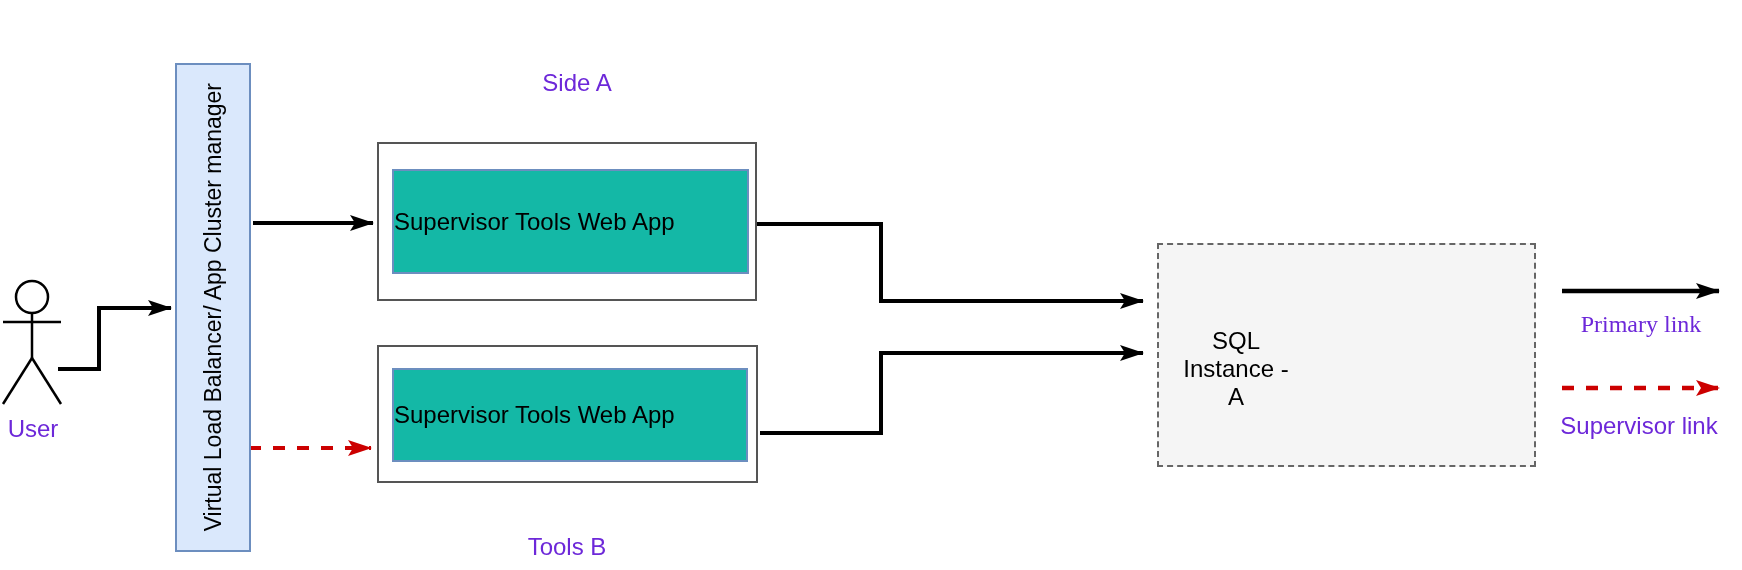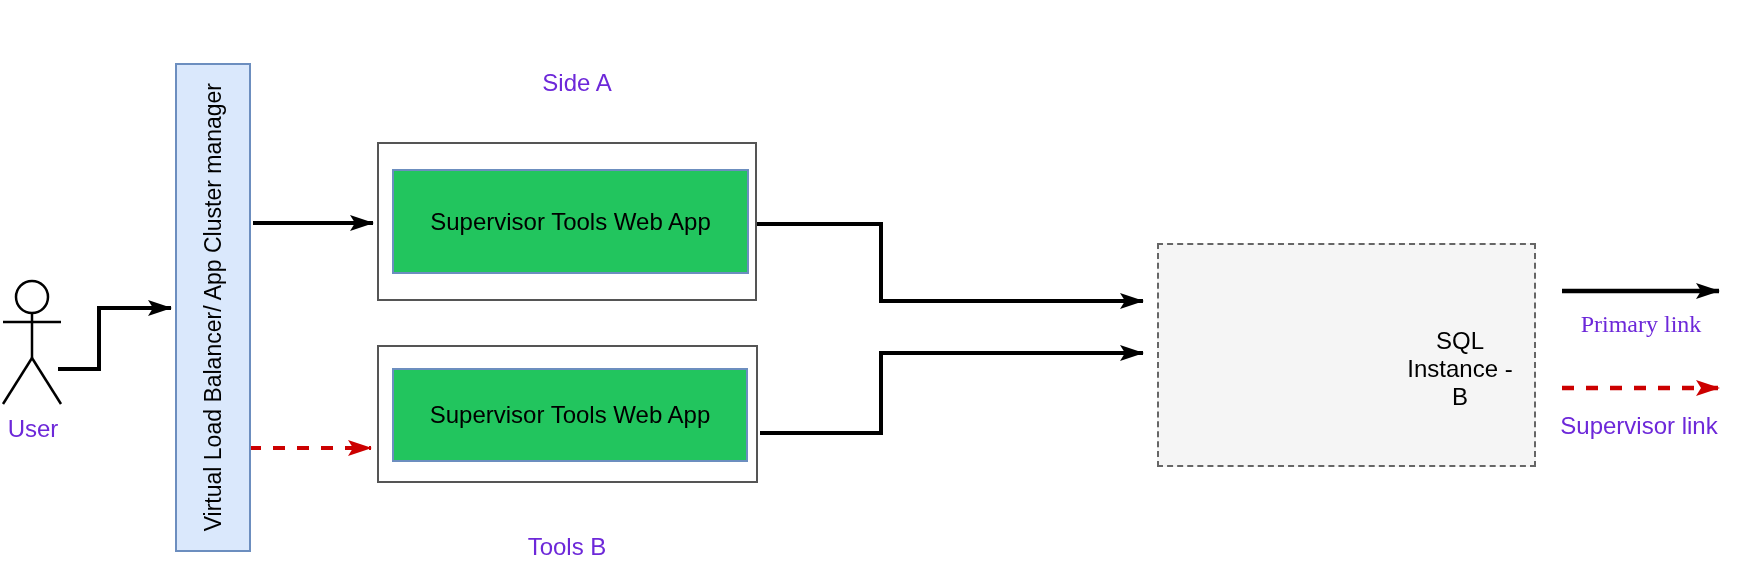--- a/index.html
+++ b/index.html
@@ -30,26 +30,26 @@
     color: #6d28d9;
   }
   .node-outer {
     position: absolute;
     background: #ffffff;
     border: 2px solid #555555;
     box-sizing: border-box;
   }
   .node-blue {
     position: absolute;
-    background: #22c55e;
+    background: #14b8a6;
     border: 2px solid #6c8ebf;
     box-sizing: border-box;
     display: flex;
     align-items: center;
-    justify-content: center;
+    justify-content: flex-start;
     font-size: 24px;
     text-align: center;
   }
   .lb-box {
     position: absolute;
     left: 175px; top: 63px;
     width: 76px; height: 489px;
     background: #dae8fc;
     border: 2px solid #6c8ebf;
     box-sizing: border-box;
@@ -147,18 +147,18 @@
     <span>Supervisor Tools Web App</span>
   </div>
 
   <div class="node-outer" style="left:377px; top:345px; width:381px; height:138px;"></div>
   <div class="node-blue" style="left:392px; top:368px; width:356px; height:94px;">
     <span>Supervisor Tools Web App</span>
   </div>
   <div class="lbl" style="left:567px; top:533px;">Tools B</div>
 
   <div class="cluster-box"></div>
-  <div class="cyl-label" style="left:1460px; top:327px;">SQL Instance - B</div>
+  <div class="cyl-label" style="left:1236px; top:327px;">SQL Instance - A</div>
 
   <div class="lbl" style="left:1641px; top:311px;font-family:Liberation Serif, serif;">Primary link</div>
   <div class="lbl" style="left:1639px; top:412px;">Supervisor link</div>
 
 </div>
 
 </body></html>

